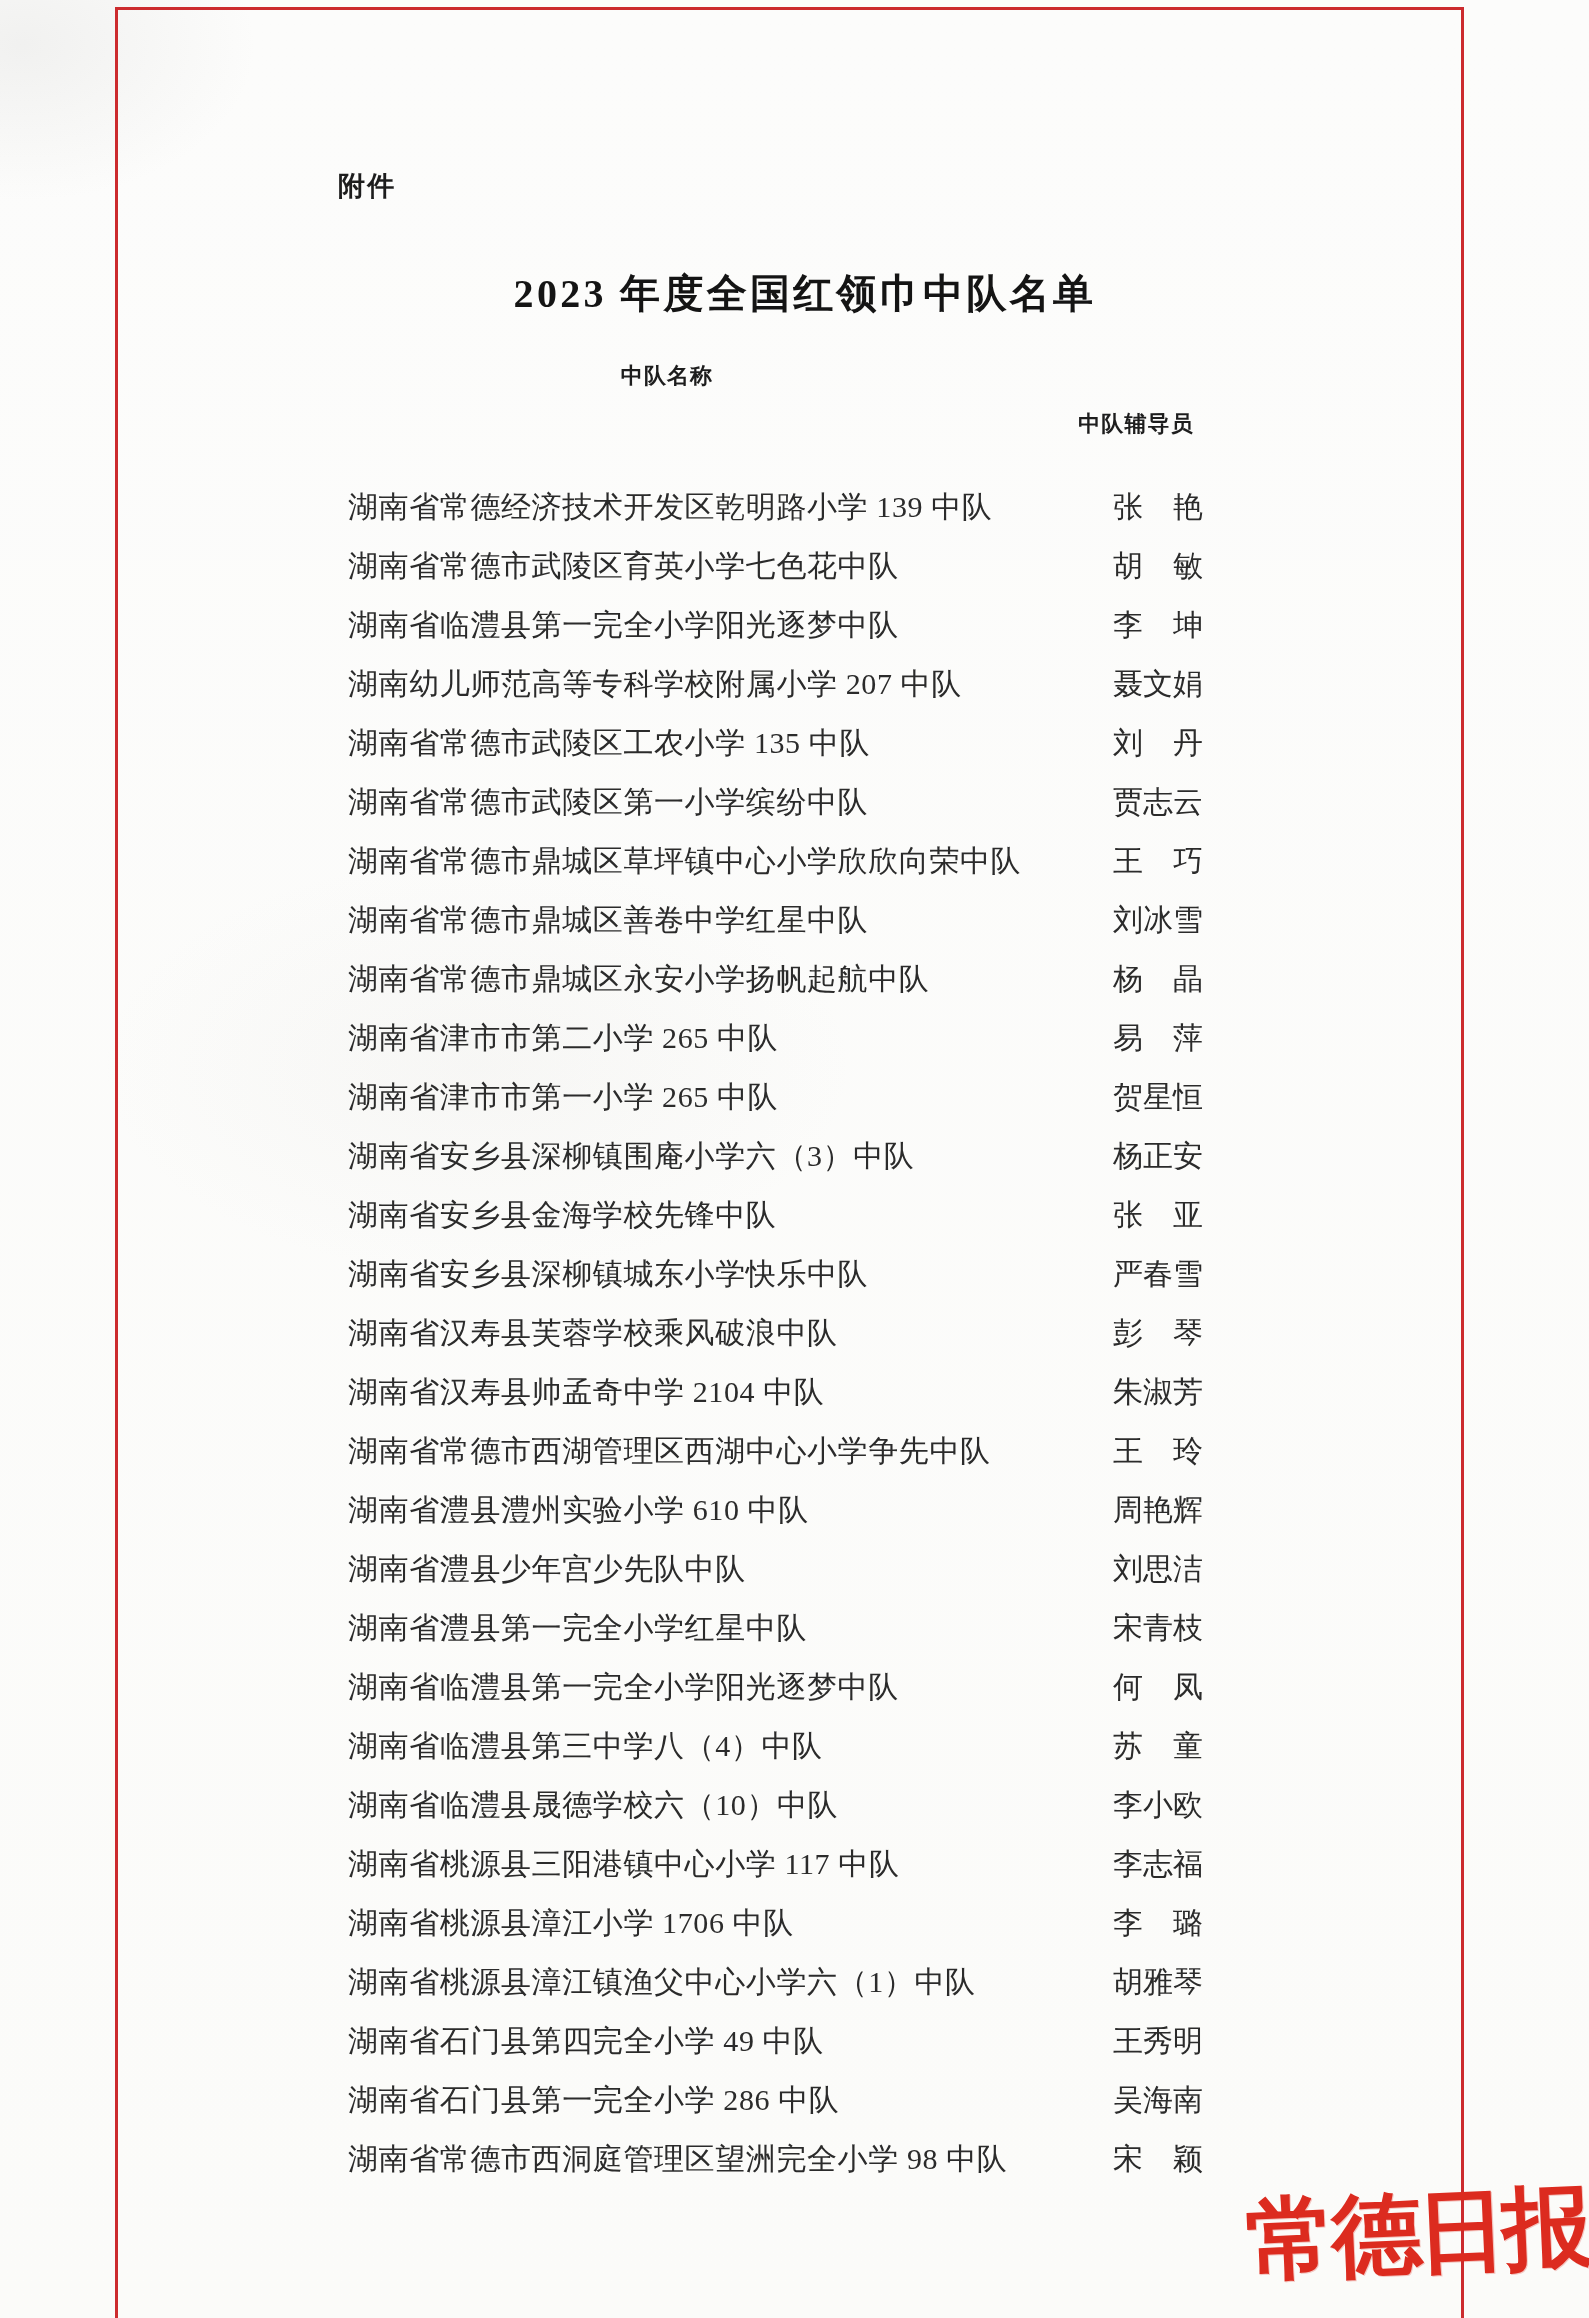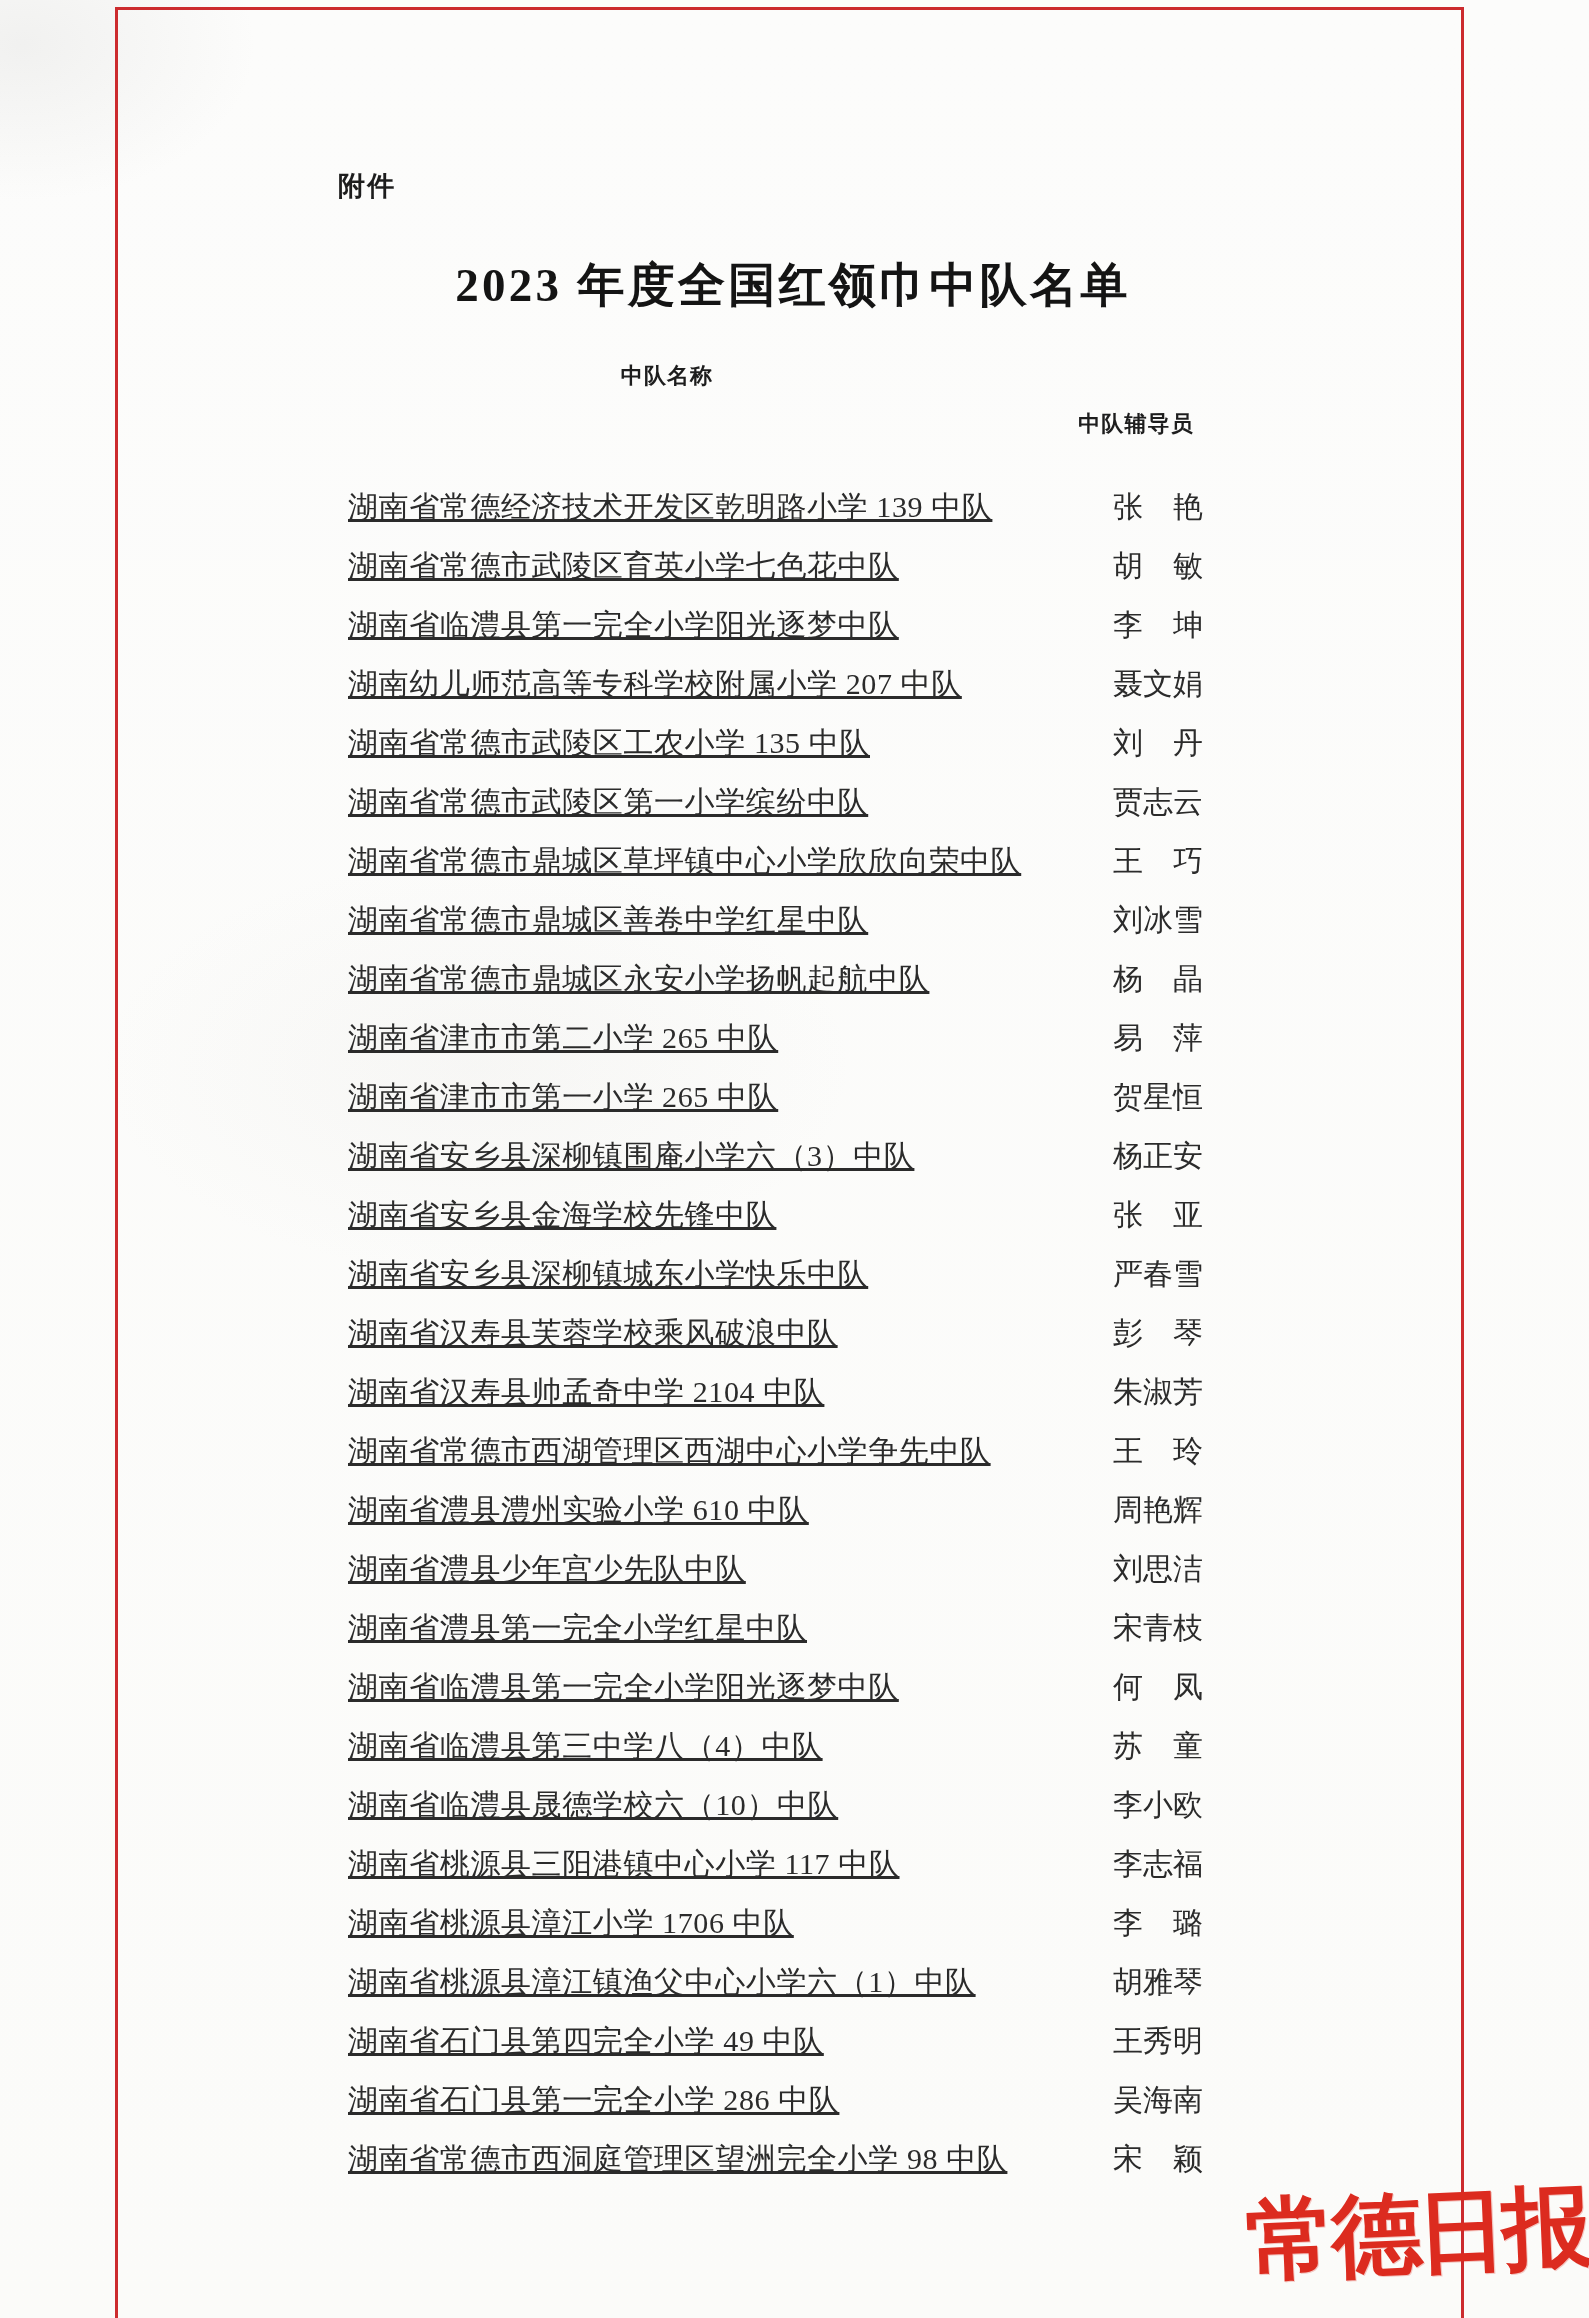--- a/index.html
+++ b/index.html
@@ -67,21 +67,20 @@
     display: flex;
     align-items: flex-start;
     font-size: 30px;
     line-height: 59px;
     color: #2b2b2b;
   }
   .row .squad {
     width: 674px;
     flex: none;
     letter-spacing: 0.6px;
-    text-decoration: underline;
   }
   .row .instructor {
     margin-left: auto;
     width: 99px;
     flex: none;
     white-space: nowrap;
   }
   .watermark {
     position: absolute;
     left: 1246px; top: 2189px;
@@ -98,21 +97,21 @@
 </style>
 </head>
 <body>
 
 <div class="page">
 
   <div class="border-frame"></div>
 
   <div class="attachment">附件</div>
 
-  <h1 class="doc-title" style="margin:4px; font-size:47px;">2023 年度全国红领巾中队名单</h1>
+  <h1 class="doc-title" style="margin:16px; font-size:40px;">2023 年度全国红领巾中队名单</h1>
 
   <div class="col-header squad-hdr">中队名称</div>
 
   <div class="col-header instructor-hdr">中队辅导员</div>
 
   <div class="squad-list">
       <div class="row">
     <div class="squad">湖南省常德经济技术开发区乾明路小学 139 中队</div>
     <div class="instructor">张　艳</div>
   </div>

